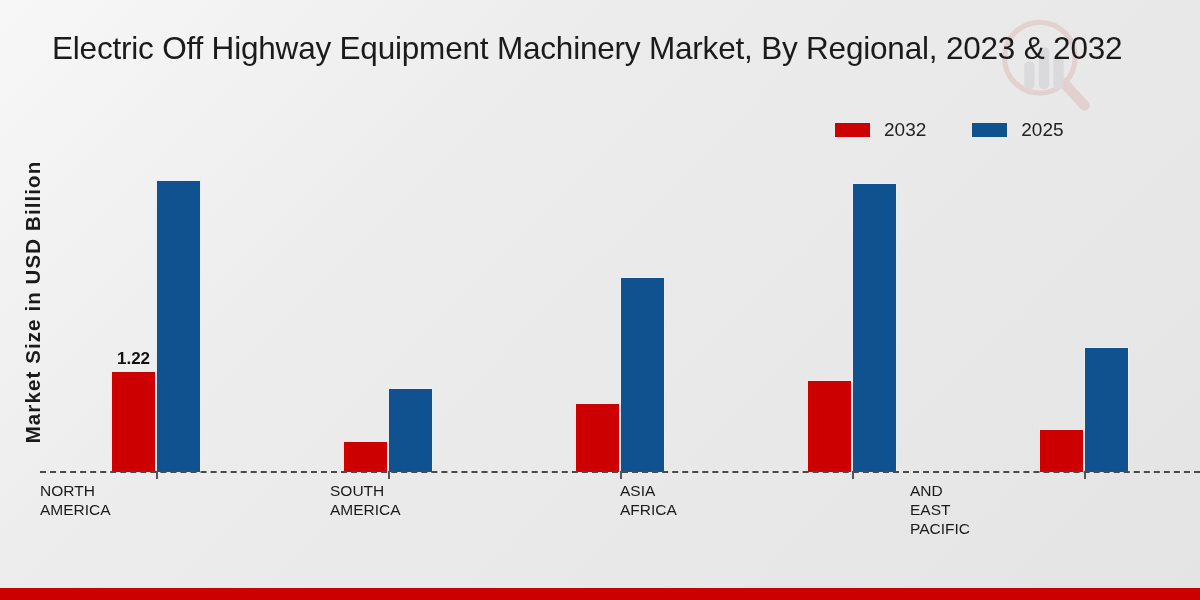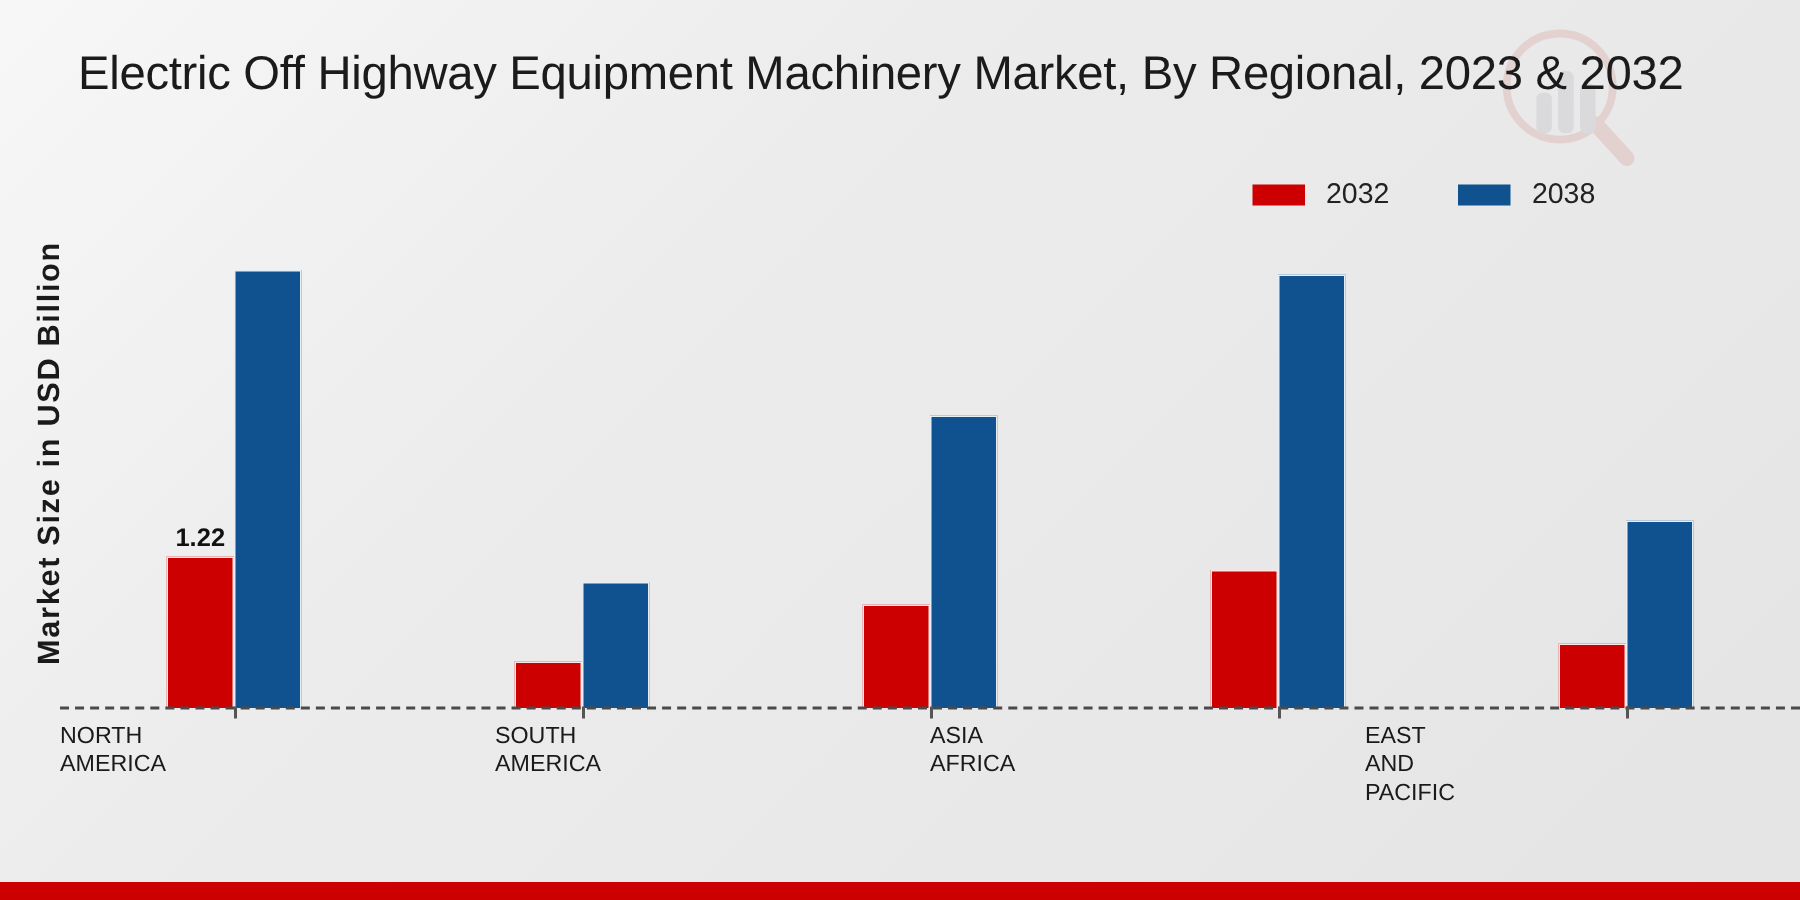--- a/index.html
+++ b/index.html
@@ -195,21 +195,21 @@
 
   <div class="chart-title">Electric Off Highway Equipment Machinery Market, By Regional, 2023 &amp; 2032</div>
 
   <div class="legend">
     <div class="legend-item">
       <span class="legend-swatch" style="background:#cc0000"></span>
       <span class="legend-label">2032</span>
     </div>
     <div class="legend-item">
       <span class="legend-swatch" style="background:#10528f"></span>
-      <span class="legend-label">2038</span>
+      <span class="legend-label">2025</span>
     </div>
   </div>
 
   <div class="y-axis-title">Market Size in USD Billion</div>
 
   <div class="groups">
 
     <div class="bar-group">
       <div class="bars">
         <div class="bar series-2023" style="height: 100.728px;">
@@ -266,21 +266,21 @@
     </div>
     <div class="x-label">
       <div>SOUTH</div>
       <div>AMERICA</div>
     </div>
     <div class="x-label">
       <div>ASIA</div>
       <div>AFRICA</div>
     </div>
     <div class="x-label">
+      <div>AND</div>
       <div>EAST</div>
-      <div>AND</div>
       <div>PACIFIC</div>
     </div>
   </div>
 
   <div class="bottom-strip" style="background: rgb(204, 0, 0);"></div>
 
 </div>
 
 </body></html>

